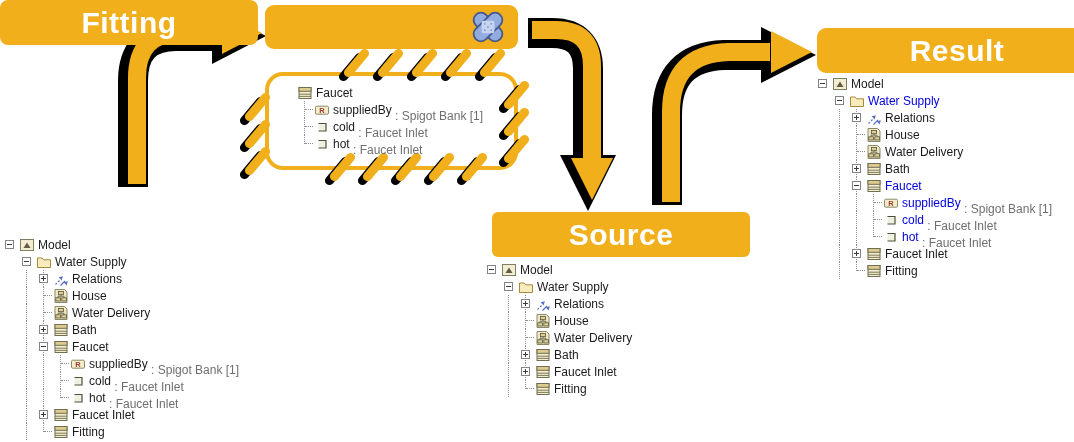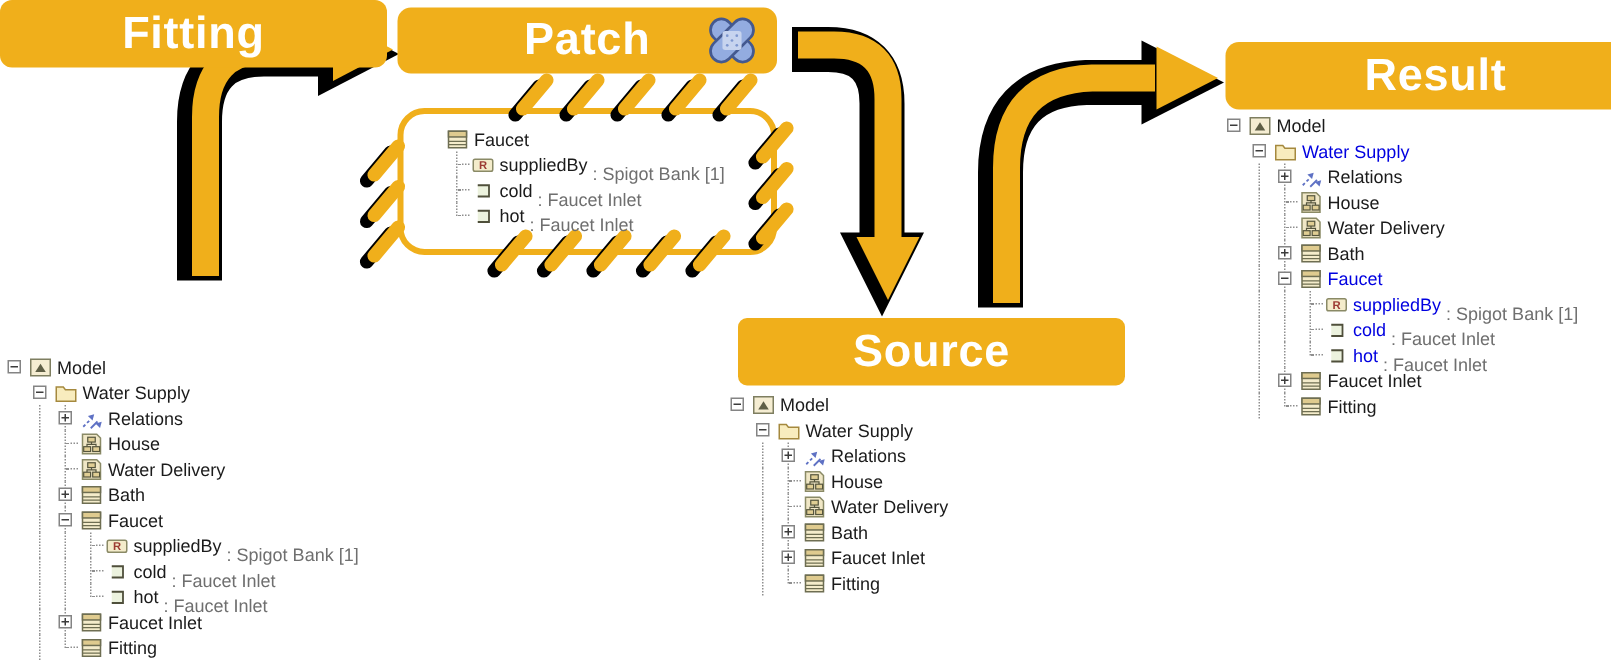--- a/index.html
+++ b/index.html
@@ -138,21 +138,20 @@
       </g>
       <path d="M671,202 L671,112 Q671,54 728,52 L770,52" stroke="#F0AF1B" stroke-width="18" fill="none"></path>
       <polygon points="771,31 771,73 812,52" fill="#F0AF1B"></polygon>
     </g>
   </svg>
 
   <div class="hdr" id="hdr-source">
     <span>Fitting</span>
   </div>
   <div class="hdr" id="hdr-patch">
-    <span>Patch</span>
     <svg class="bandage">
         <use href="#i-bandage"></use>
       </svg>
   </div>
   <div class="hdr" id="hdr-target">
     <span>Source</span>
   </div>
   <div class="hdr" id="hdr-result">
     <span>Result</span>
   </div>

